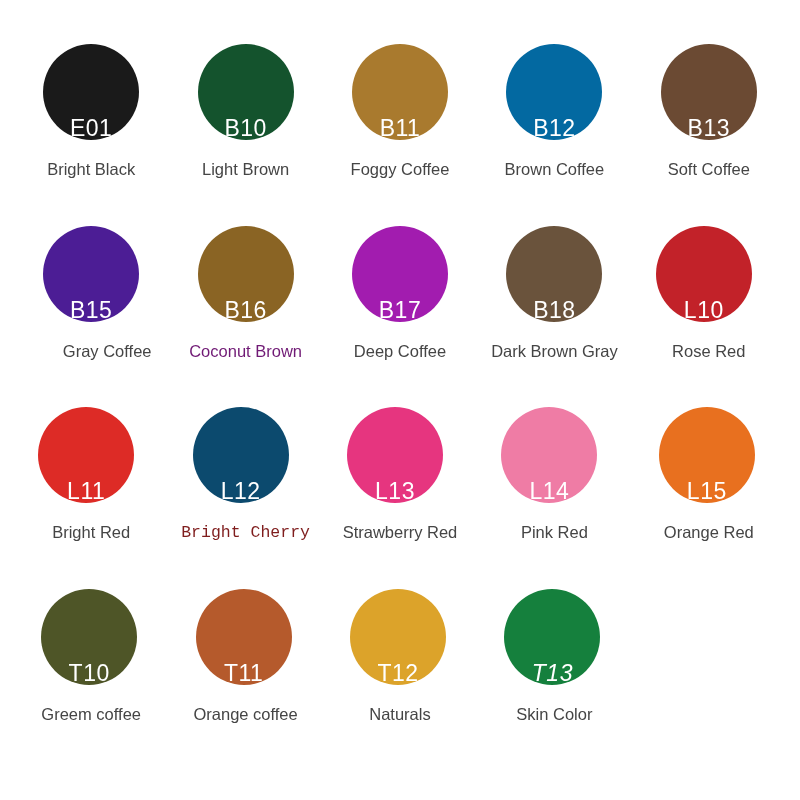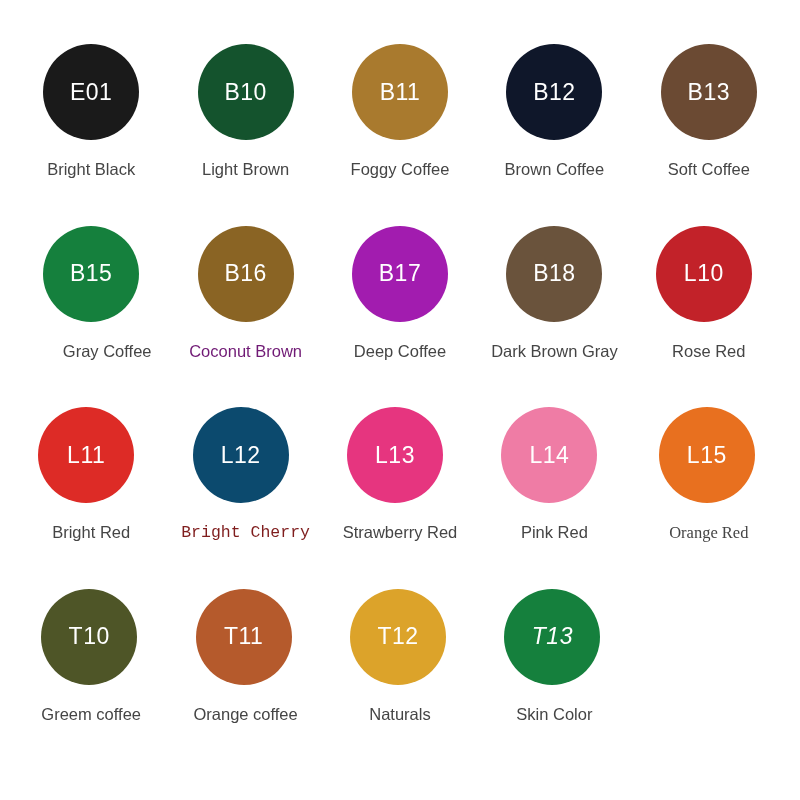--- a/index.html
+++ b/index.html
@@ -31,21 +31,21 @@
     flex-direction: column;
     align-items: center;
     justify-content: flex-start;
   }
 
   .swatch-circle {
     width: 96px;
     height: 96px;
     border-radius: 50%;
     display: flex;
-    align-items: center;
+    align-items: flex-end;
     justify-content: center;
     flex: 0 0 auto;
   }
 
   .swatch-code {
     color: #ffffff;
     font-size: 23px;
     font-weight: 400;
     letter-spacing: 0.5px;
     line-height: 1;
@@ -84,33 +84,33 @@
       </div>
       <div class="swatch-label" style="color: rgb(69, 69, 69);">Light Brown</div>
     </div>
     <div class="swatch-cell row-1">
       <div class="swatch-circle" style="background: rgb(169, 122, 46);">
         <span class="swatch-code" style="color: rgb(255, 255, 255);">B11</span>
       </div>
       <div class="swatch-label" style="color: rgb(69, 69, 69);">Foggy Coffee</div>
     </div>
     <div class="swatch-cell row-1">
-      <div class="swatch-circle" style="background: #0f172a;">
+      <div class="swatch-circle" style="background: #0369a1;">
         <span class="swatch-code" style="color: rgb(255, 255, 255);">B12</span>
       </div>
       <div class="swatch-label" style="color: rgb(69, 69, 69);">Brown Coffee</div>
     </div>
     <div class="swatch-cell row-1">
       <div class="swatch-circle" style="background: rgb(107, 74, 51);">
         <span class="swatch-code" style="color: rgb(255, 255, 255);">B13</span>
       </div>
       <div class="swatch-label" style="color: rgb(69, 69, 69);">Soft Coffee</div>
     </div>
     <div class="swatch-cell row-2">
-      <div class="swatch-circle" style="background: #15803d;">
+      <div class="swatch-circle" style="background: #4c1d95;">
         <span class="swatch-code" style="color: rgb(255, 255, 255);">B15</span>
       </div>
       <div class="swatch-label" style="color: rgb(69, 69, 69); margin-left: 32px;">Gray Coffee</div>
     </div>
     <div class="swatch-cell row-2">
       <div class="swatch-circle" style="background: rgb(138, 100, 36);">
         <span class="swatch-code" style="color: rgb(255, 255, 255);">B16</span>
       </div>
       <div class="swatch-label" style="color: #701a75;">Coconut Brown</div>
     </div>
@@ -153,21 +153,21 @@
     <div class="swatch-cell row-3">
       <div class="swatch-circle" style="background: rgb(239, 124, 165);">
         <span class="swatch-code" style="color: rgb(255, 255, 255);">L14</span>
       </div>
       <div class="swatch-label" style="color: rgb(69, 69, 69);">Pink Red</div>
     </div>
     <div class="swatch-cell row-4">
       <div class="swatch-circle" style="background: rgb(232, 112, 31);">
         <span class="swatch-code" style="color: rgb(255, 255, 255);">L15</span>
       </div>
-      <div class="swatch-label" style="color: rgb(69, 69, 69); font-family: Liberation Serif, serif;">Orange Red</div>
+      <div class="swatch-label" style="color: rgb(69, 69, 69);">Orange Red</div>
     </div>
     <div class="swatch-cell row-4">
       <div class="swatch-circle" style="background: rgb(78, 85, 39);">
         <span class="swatch-code" style="color: rgb(255, 255, 255);">T10</span>
       </div>
       <div class="swatch-label" style="color: rgb(69, 69, 69);">Greem coffee</div>
     </div>
     <div class="swatch-cell row-4">
       <div class="swatch-circle" style="background: rgb(181, 90, 44);">
         <span class="swatch-code" style="color: rgb(255, 255, 255);">T11</span>

